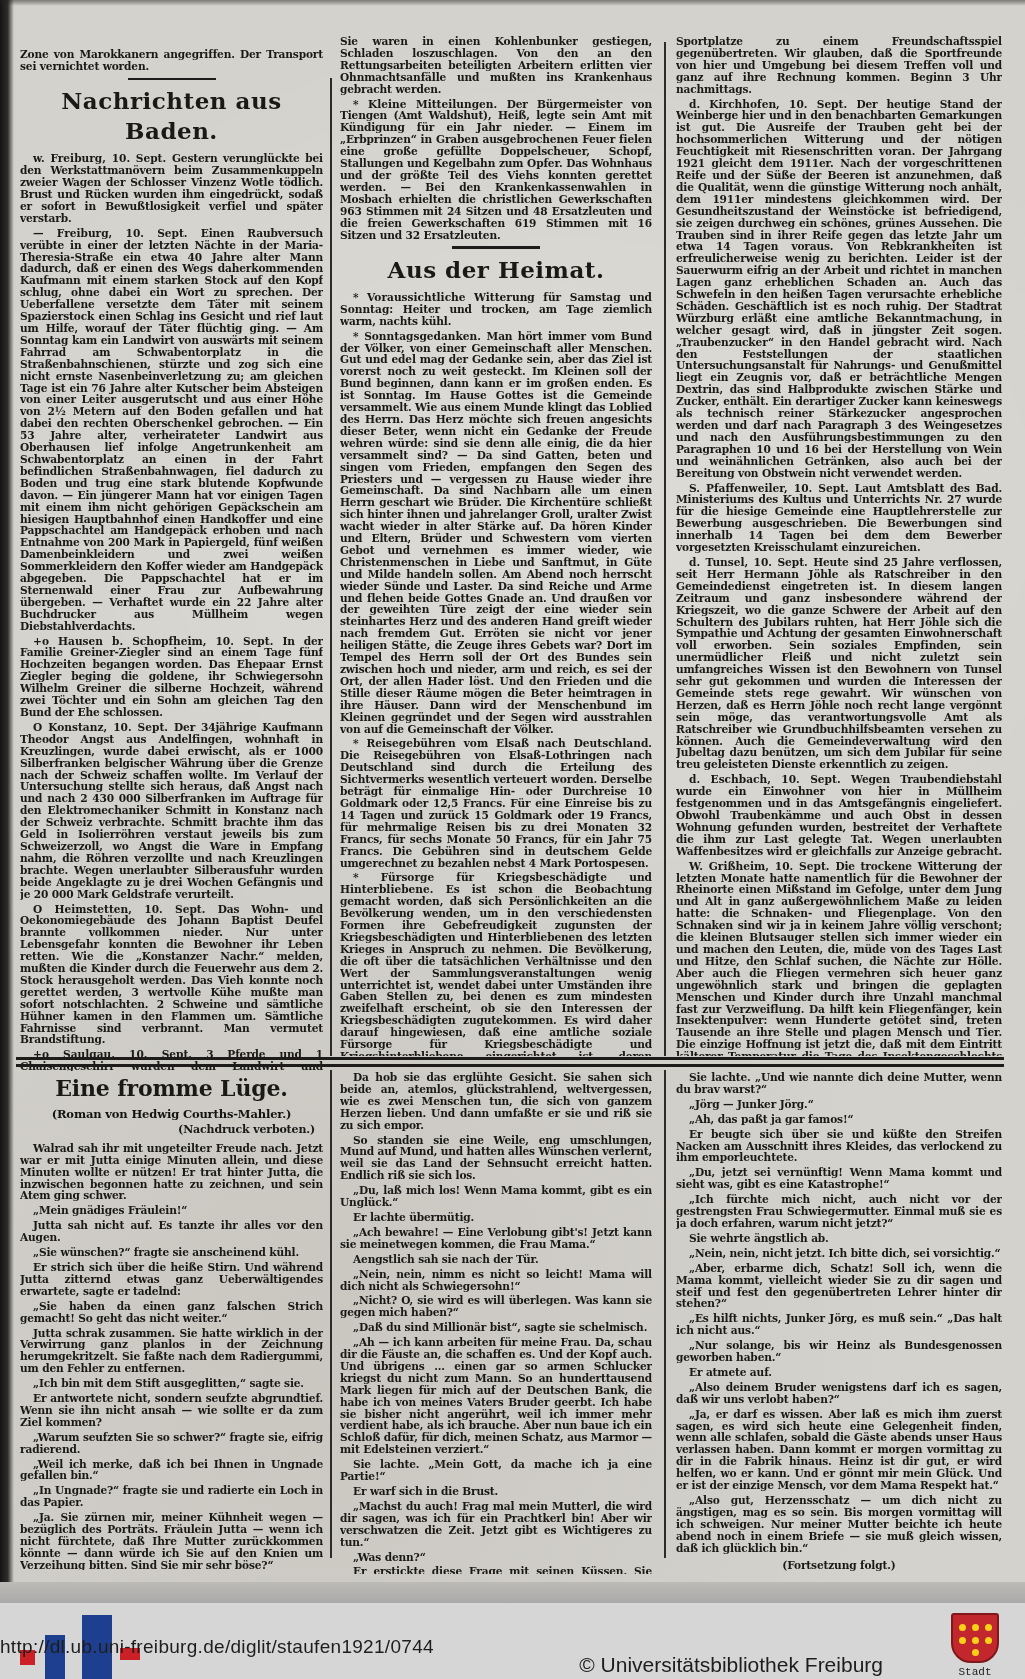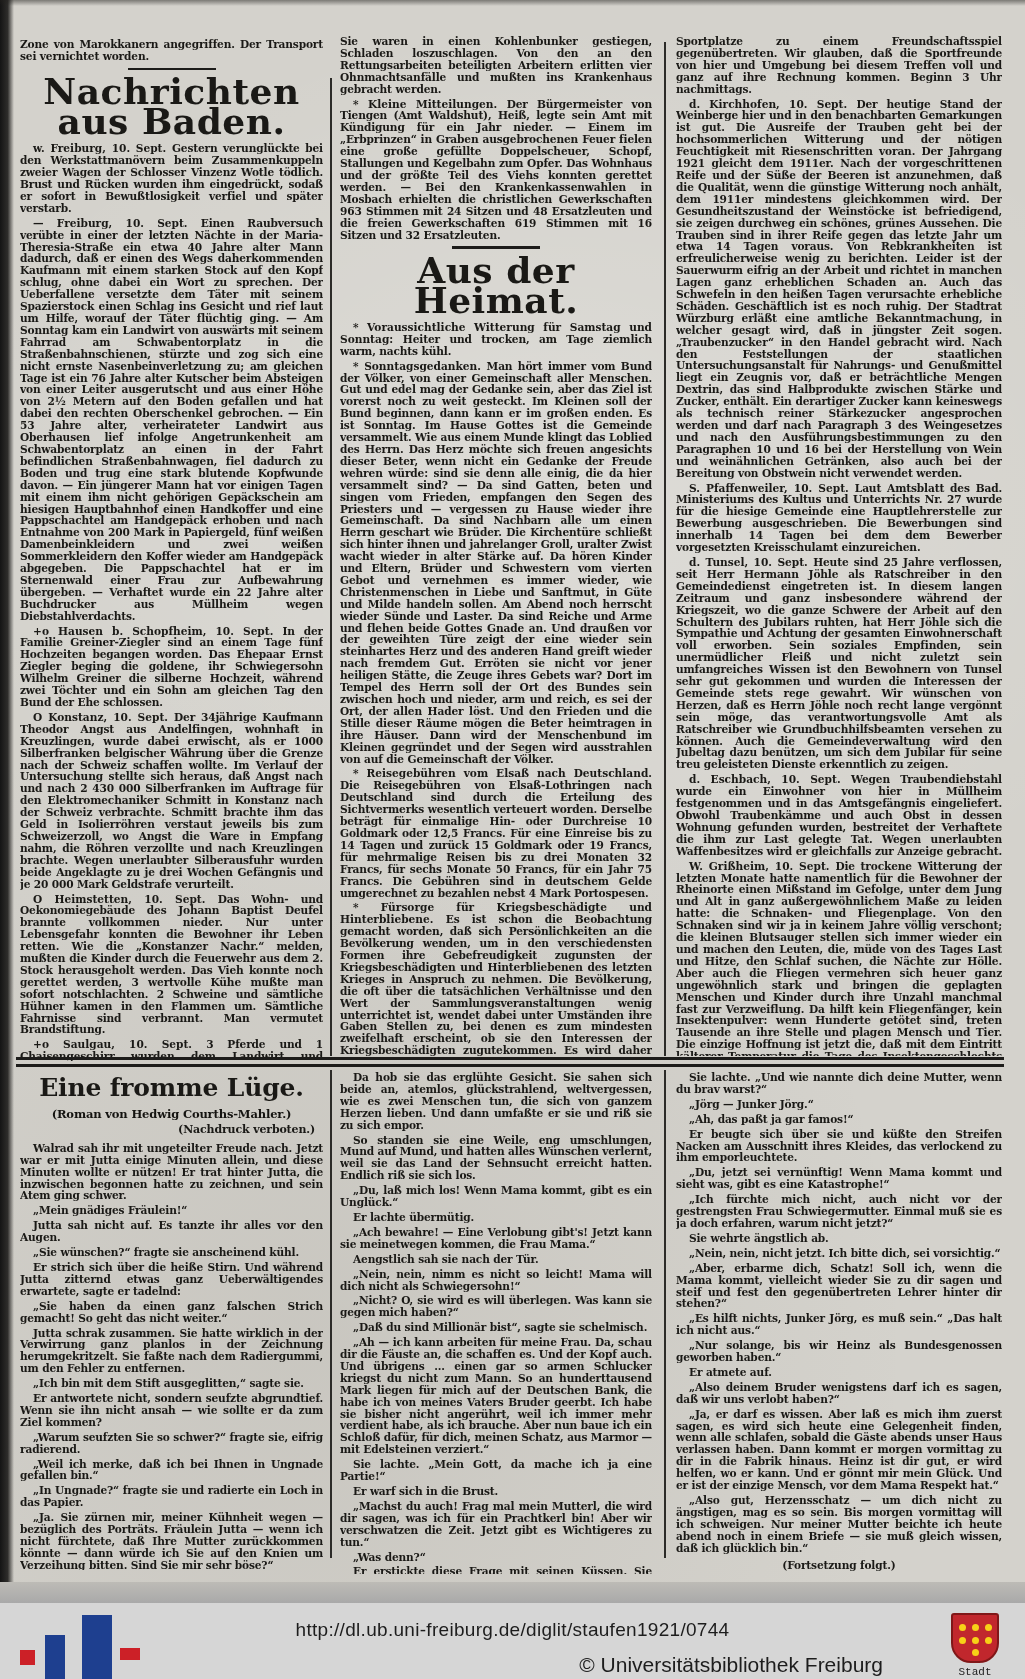--- a/index.html
+++ b/index.html
@@ -12,48 +12,48 @@
          background:linear-gradient(90deg,#141414 0%,#2e2d2b 55%,rgba(70,68,64,0) 100%);}
   .edge-top{position:absolute;left:0;top:0;width:1025px;height:6px;
          background:linear-gradient(#23221f,rgba(35,34,31,0));opacity:.5;}
 
   
   .col,.ncol{position:absolute;font-family:"DejaVu Serif",serif;font-weight:bold;color:#1a1916;
          font-size:10.6px;line-height:11.9px;text-align:justify;letter-spacing:-.15px;overflow:hidden;}
   .col p,.ncol p{margin:0 0 3px;text-indent:13px;}
   p.no-indent{text-indent:0;}
   b.lead{letter-spacing:0;}
-  #c1{left:20px;top:39px;width:303px;height:1022px;}
+  #c1{left:20px;top:49px;width:303px;height:1022px;}
   #c2{left:340px;top:36px;width:312px;height:1020px;}
   #c3{left:676px;top:36px;width:326px;height:1020px;}
   .vrule{position:absolute;width:2px;background:#2c2b28;}
   #vr1{left:330px;top:78px;height:978px;}
   #vr2{left:664px;top:42px;height:1014px;}
   #vr3{left:330px;top:1070px;height:488px;}
   #vr4{left:664px;top:1070px;height:488px;}
   .sep-sm{width:88px;height:2.5px;background:#1d1c1a;margin:5px auto 6px;}
-  h1.section{font-size:36px;line-height:30px;text-align:center;margin:0 0 7px;letter-spacing:.5px;font-weight:bold;}
+  h1.section{font-size:23px;line-height:30px;text-align:center;margin:0 0 7px;letter-spacing:.5px;font-weight:bold;}
 
   .hrule-double{position:absolute;left:16px;top:1057px;width:988px;height:4px;
          border-top:3px solid #1d1c1a;border-bottom:3px solid #1d1c1a;}
 
   #n1{left:20px;top:1070px;width:303px;height:500px;}
   #n2{left:340px;top:1072px;width:312px;height:502px;}
   #n3{left:676px;top:1072px;width:326px;height:502px;}
-  h2.novel-title{font-size:25px;line-height:28px;text-align:center;margin:4px 0 7px;font-weight:bold;}
+  h2.novel-title{font-size:22px;line-height:28px;text-align:center;margin:4px 0 7px;font-weight:bold;}
   .byline{text-align:center;font-size:11.5px;margin-bottom:3px;color:#141310;}
   .note{text-align:right;font-size:11px;margin:0 8px 7px 0;}
   .fortsetzung{text-align:center;margin-top:5px;}
 
   
   .scan-shadow{position:absolute;left:0;top:1582px;width:1025px;height:21px;
          background:linear-gradient(#bdbbb6,#a9a9a9);}
   .footer{position:absolute;left:0;top:1603px;width:1025px;height:76px;background:#d6d6d6;
          font-family:"Liberation Sans",sans-serif;color:#1d1d1d;}
-  .url{position:absolute;left:0;top:16px;width:1025px;text-align:center;font-size:19px;letter-spacing:.3px;}
+  .url{position:absolute;left:0;top:33px;width:1025px;text-align:left;font-size:19px;letter-spacing:.3px;}
   .copyright{position:absolute;left:0;top:50px;width:883px;text-align:right;font-size:21px;}
   .ub-logo{position:absolute;left:0;top:0;width:150px;height:76px;}
   .bar{position:absolute;}
   .r-sq{left:20px;top:47px;width:15px;height:15px;background:#cc2027;}
   .b-mid{left:45px;top:32px;width:20px;height:44px;background:#1e3f8f;}
   .b-tall{left:82px;top:12px;width:30px;height:64px;background:#1e3f8f;}
   .r-bar{left:120px;top:45px;width:20px;height:12px;background:#cc2027;}
   .crest{position:absolute;left:934px;top:10px;width:82px;text-align:center;font-family:Liberation Mono, monospace;}
   .shield{width:44px;height:46px;margin:0 auto;background:#c1272d;border:2px solid #801718;
          border-radius:3px 3px 20px 20px;position:relative;}

